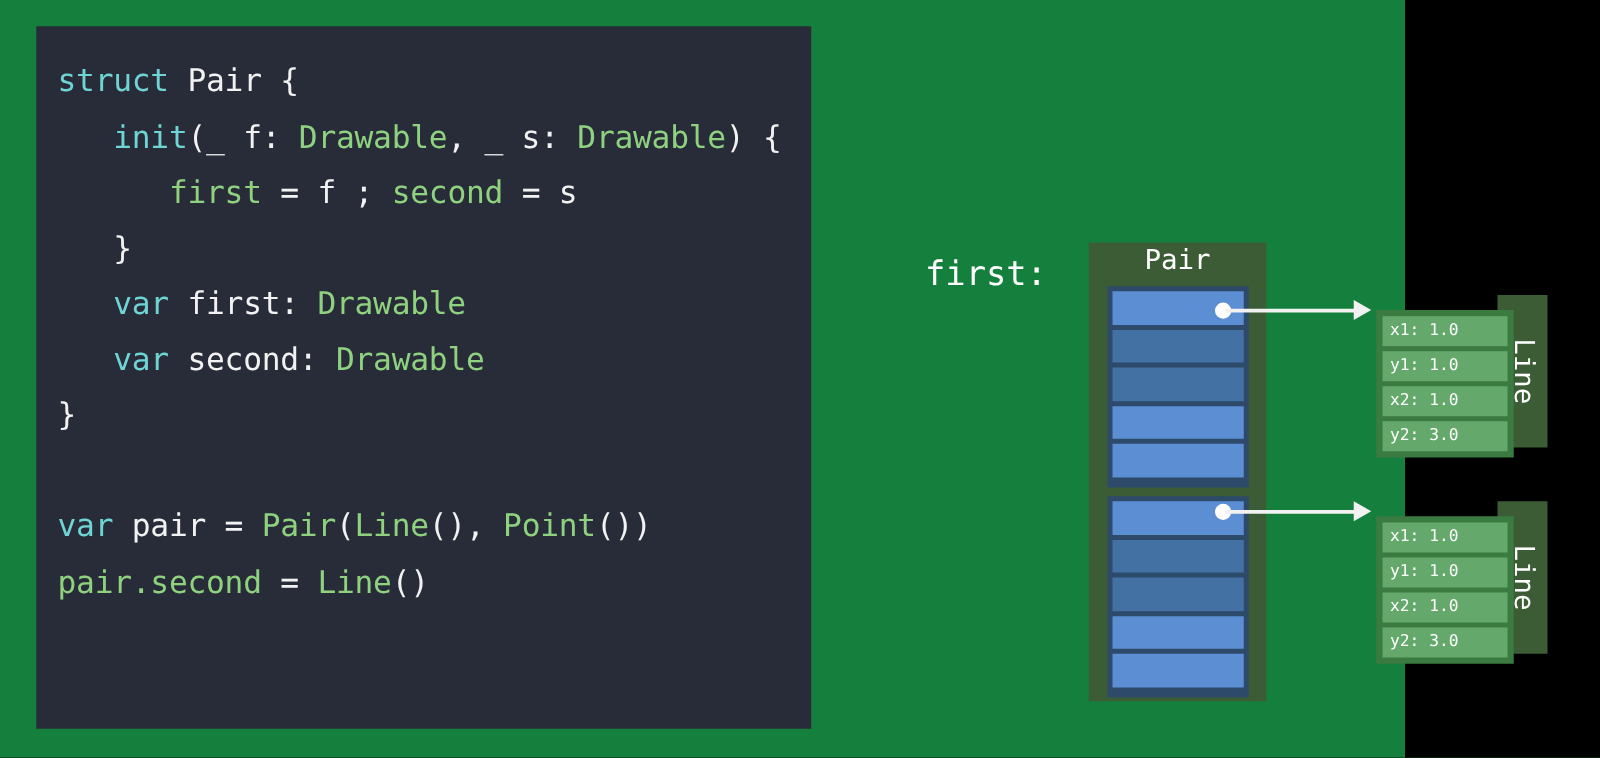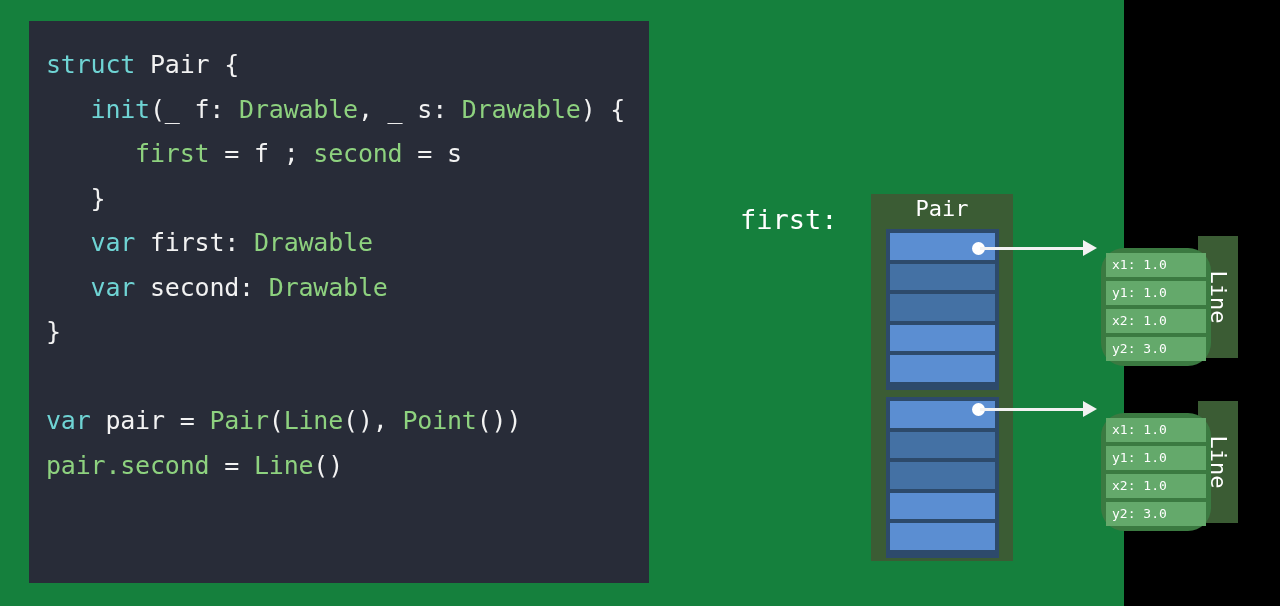--- a/index.html
+++ b/index.html
@@ -167,21 +167,20 @@
   }
   .line-body {
     position: relative;
     width: 110px;
     background: #3b7a41;
     padding: 5px;
     box-sizing: border-box;
     display: flex;
     flex-direction: column;
     gap: 4px;
-    border-radius: 23px;
   }
   .field {
     height: 24px;
     background: #64a96b;
     color: #ffffff;
     font-family: "DejaVu Sans Mono", "Liberation Mono", monospace;
     font-size: 13px;
     line-height: 24px;
     padding-left: 6px;
     box-sizing: border-box;

